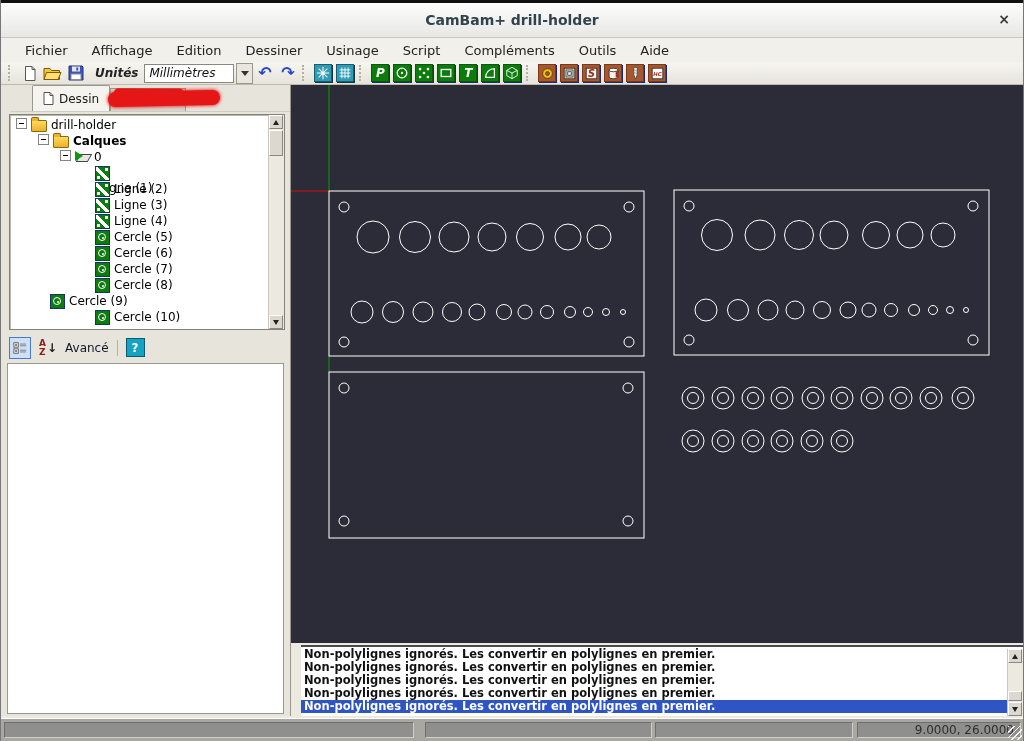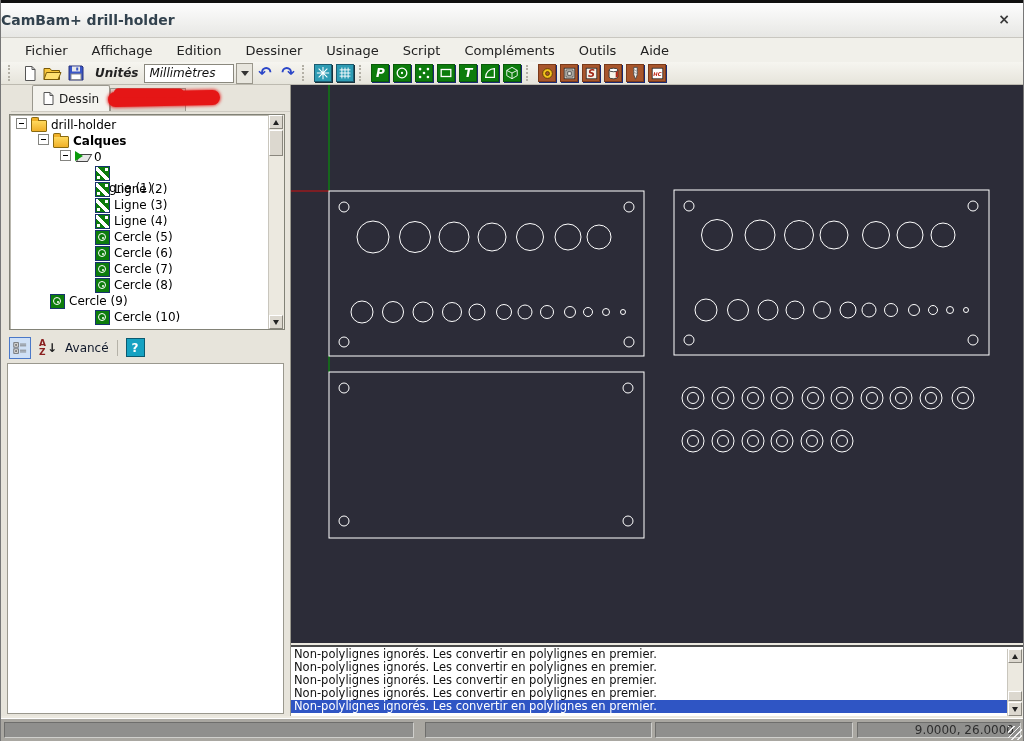--- a/index.html
+++ b/index.html
@@ -2,21 +2,21 @@
 <html><head>
 <meta charset="utf-8">
 <style>
   html,body{margin:0;padding:0;background:#888;}
   .window{position:relative;width:1024px;height:741px;background:#ece9e0;overflow:hidden;
     font-family:"DejaVu Sans","Liberation Sans",sans-serif;font-size:13px;color:#1a1a1a;
     border-left:1px solid #777;border-right:1px solid #777;box-sizing:border-box;}
   
   .titlebar{position:absolute;left:0;top:0;right:0;height:38px;
     background:linear-gradient(#fdfdfd,#e7e7e4);border-top:3px solid #101010;border-bottom:1px solid #c9c7c0;box-sizing:border-box;}
-  .title-text{position:absolute;left:0;right:0;top:9px;font-weight:bold;font-size:14px;color:#32424e;}
+  .title-text{position:absolute;left:0;right:0;top:9px;text-align:center;font-weight:bold;font-size:14px;color:#32424e;}
   .close-btn{position:absolute;right:13px;top:8px;font-size:14px;font-weight:bold;color:#3a3a3a;cursor:default;}
   
   .menubar{position:absolute;left:0;top:38px;right:0;height:24px;background:#f1f0ea;display:flex;align-items:center;padding-left:12px;}
   .menu-item{padding:3px 12px;color:#222;}
   
   .toolbar{position:absolute;left:0;top:62px;right:0;height:23px;background:linear-gradient(#f6f5f0,#e6e4db);
     border-bottom:1px solid #bdbab0;display:flex;align-items:center;box-sizing:border-box;padding-left:4px;font-style:italic;}
   .grip{width:3px;height:16px;border-left:2px dotted #b3b0a6;margin:0 5px 0 3px;}
   .tb-btn{width:21px;height:20px;display:flex;align-items:center;justify-content:center;margin:0 1px;}
   .units-label{font-weight:bold;font-size:12px;color:#222;margin:0 6px 0 8px;}
@@ -66,21 +66,21 @@
   .pb-az .col{display:flex;flex-direction:column;}
   .pb-az .arrow{color:#222;font-size:12px;margin-left:1px;}
   .pb-sep{width:1px;height:16px;background:#b5b2a8;}
   .pb-adv{font-size:12px;color:#0f172a;}
   .pb-help{width:17px;height:17px;background:#16a2c2;border:1px solid #0a5a70;color:#fff;font-weight:bold;font-size:12px;display:flex;align-items:center;justify-content:center;}
   .propgrid{position:absolute;left:6px;top:278px;right:6px;bottom:2px;background:#fff;border:1px solid #9a988e;box-sizing:border-box;}
   
   .canvas-wrap{position:absolute;left:290px;top:85px;width:734px;height:558px;background:#2c2c38;}
   .canvas-wrap svg{display:block;}
   
-  .logpanel{position:absolute;left:290px;top:645px;right:0;height:71px;background:#fff;border-top:2px solid #4a4a4a;box-sizing:border-box;overflow:hidden;}
+  .logpanel{position:absolute;left:300px;top:645px;right:0;height:71px;background:#fff;border-top:2px solid #4a4a4a;box-sizing:border-box;overflow:hidden;font-weight:bold;}
   .logline{height:13px;line-height:13px;font-size:11.5px;padding-left:3px;color:#111;white-space:nowrap;}
   .logline.selected{background:#2f55c4;color:#fff;}
   .log-scroll{position:absolute;right:0;top:2px;bottom:0;width:15px;background:#ece9e0;border-left:1px solid #c9c6bd;}
   
   .statusbar{position:absolute;left:0;bottom:0;right:0;height:23px;background:#a9a7a1;border-top:1px solid #fff;box-sizing:border-box;}
   .status-panel{position:absolute;top:3px;height:16px;background:#8f8f8d;border:1px solid;border-color:#6e6e6c #cfcfcc #cfcfcc #6e6e6c;box-sizing:border-box;
     font-size:12px;color:#2e2e2e;display:flex;align-items:center;justify-content:flex-end;padding:0 6px;}
   .grip-resize{position:absolute;right:1px;bottom:1px;width:14px;height:14px;
     background:repeating-linear-gradient(135deg,#f2f2f2 0 1px,transparent 1px 4px);}
 </style>

